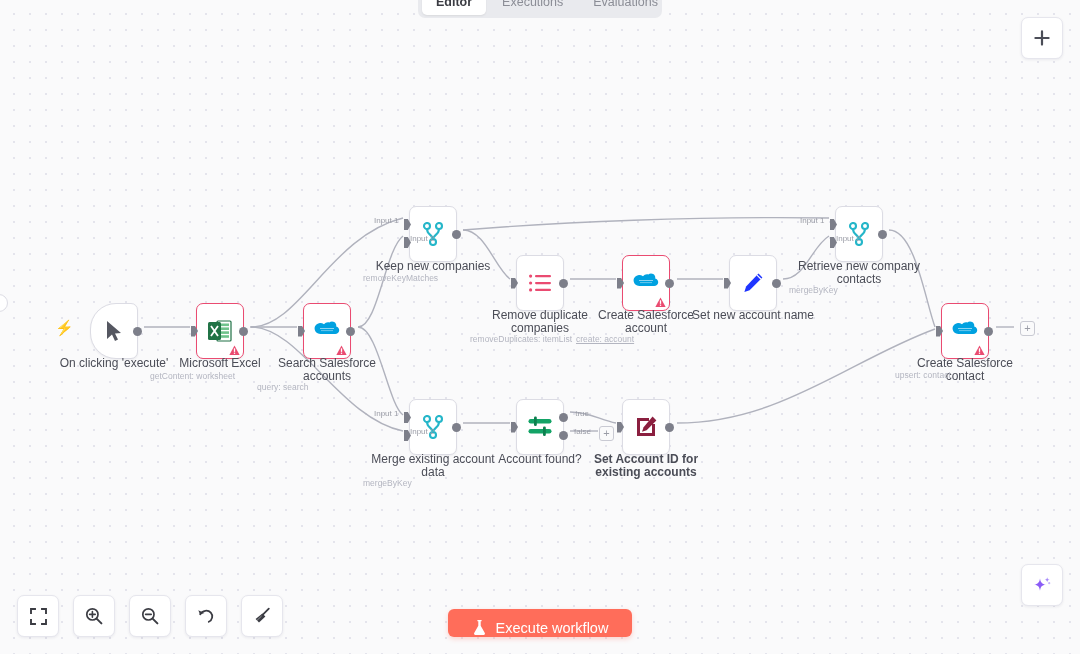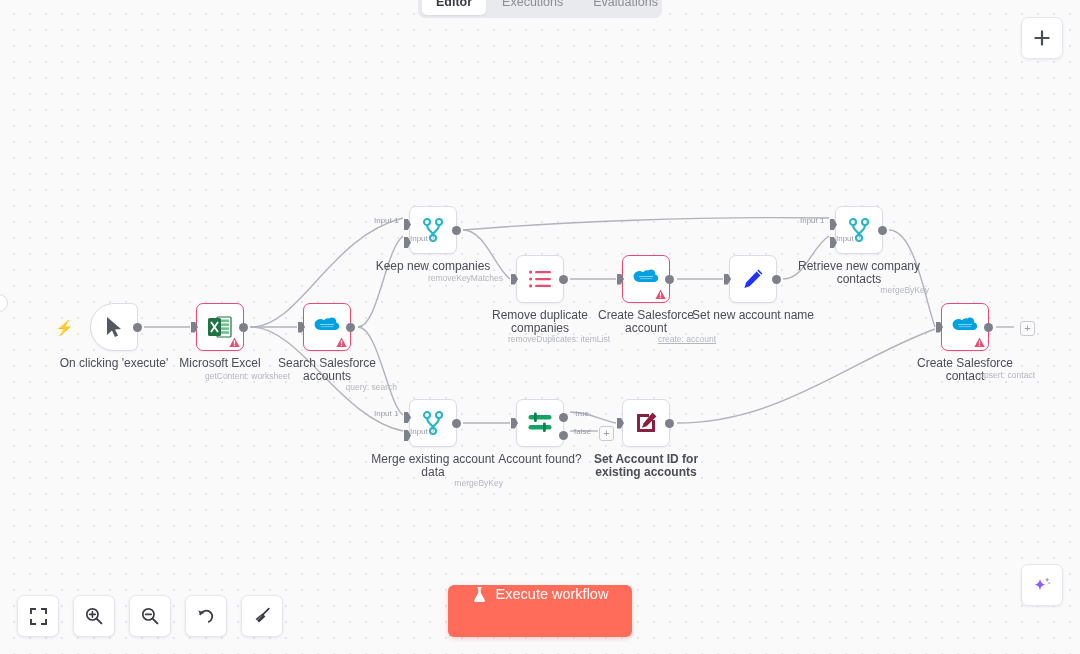--- a/index.html
+++ b/index.html
@@ -68,21 +68,21 @@
   }
 
   
   .node {
     position: absolute;
     z-index: 10;
   }
   .node-box {
     position: relative;
     width: 48px;
-    height: 48px;
+    height: 56px;
     background: #ffffff;
     border: 1.5px solid #dcdce4;
     border-radius: 7px;
     box-sizing: border-box;
     display: flex;
     align-items: center;
     justify-content: center;
     box-shadow: 0 1px 2px rgba(30,30,60,0.06);
     cursor: pointer;
   }
@@ -103,21 +103,21 @@
     font-size: 12px;
     line-height: 12.5px;
     color: #4b4d57;
     white-space: normal;
   }
   .node-sub {
     position: absolute;
     left: 50%;
     transform: translateX(-50%);
     width: 140px;
-    text-align: right;
+    text-align: left;
     font-size: 8.5px;
     line-height: 10px;
     color: #b3b5c0;
   }
   .warn {
     position: absolute;
     right: 3px;
     bottom: 2px;
     width: 11px;
     height: 11px;
@@ -224,29 +224,29 @@
     gap: 14px;
     z-index: 30;
   }
   #zoom-toolbar .ctrl-btn { position: relative; }
 
   #execute-btn {
     position: absolute;
     left: 448px;
     bottom: 17px;
     width: 184px;
-    height: 52px;
+    height: 28px;
     background: #ff6d5a;
     color: #fff;
     border: none;
     border-radius: 6px;
     font-size: 14.5px;
     font-family: "Liberation Sans", sans-serif;
     display: flex;
-    align-items: flex-start;
+    align-items: flex-end;
     justify-content: center;
     gap: 9px;
     cursor: pointer;
     box-shadow: 0 2px 5px rgba(255,109,90,0.28);
     z-index: 30;
   }
 
   #add-node-btn { top: 17px; right: 17px; }
   #ai-btn { bottom: 48px; right: 17px; }
 </style>

